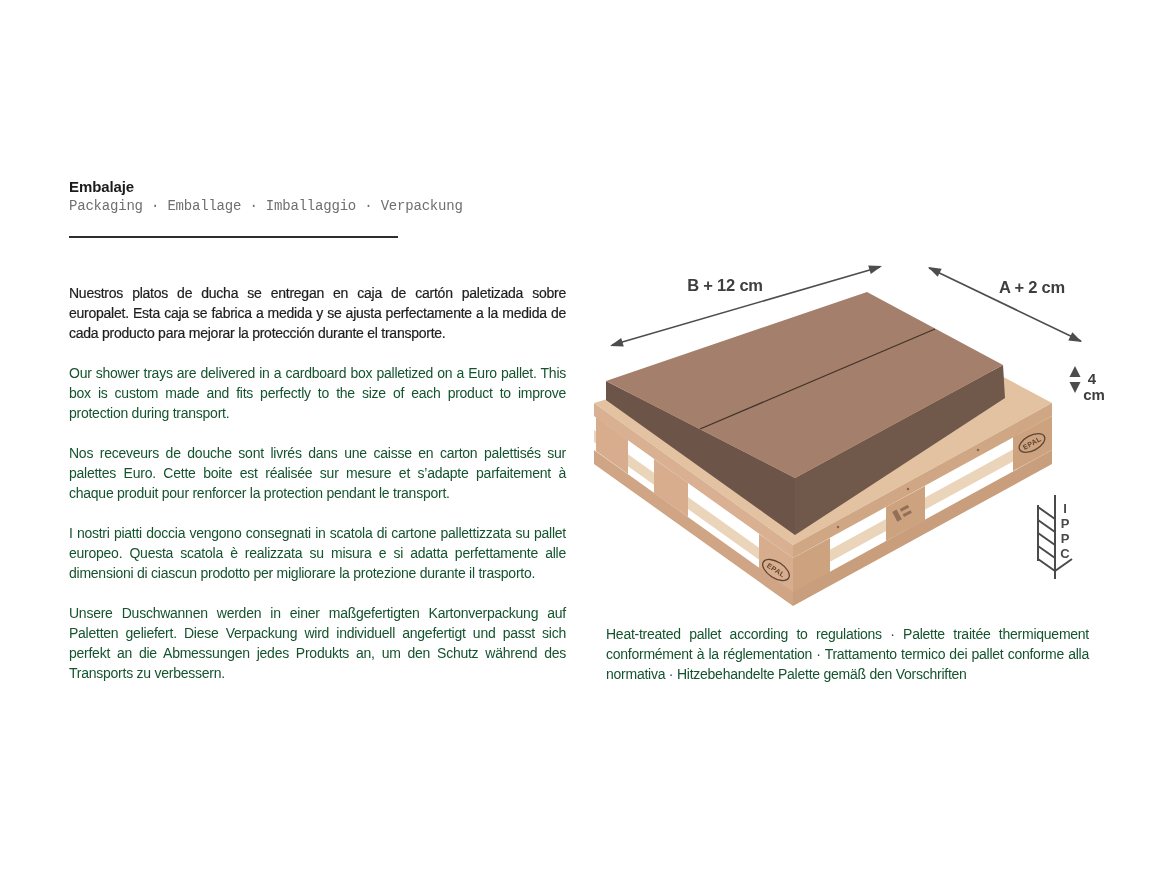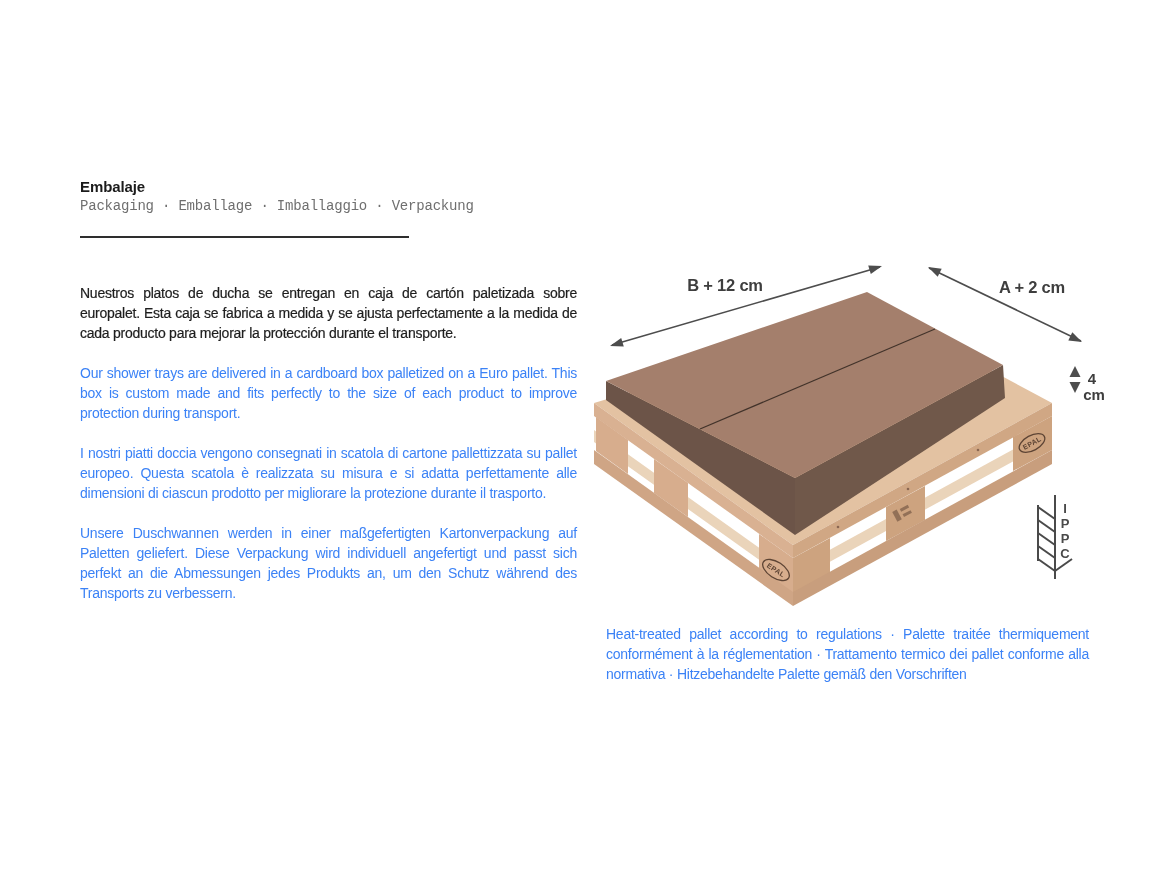--- a/index.html
+++ b/index.html
@@ -1,31 +1,31 @@
 <!DOCTYPE html>
 <html><head>
 <meta charset="utf-8">
 <style>
   html,body{margin:0;padding:0;background:#ffffff;}
   body{
     width:1176px;height:882px;position:relative;overflow:hidden;
     font-family:"Liberation Sans","DejaVu Sans",sans-serif;
     -webkit-font-smoothing:antialiased;
   }
-  .left-col{position:absolute;left:80px;top:177px;width:497px;}
+  .left-col{position:absolute;left:69px;top:177px;width:497px;}
   .page-title{font-size:15px;line-height:19px;font-weight:700;color:#1b1b1b;margin:0;letter-spacing:-0.1px;}
   .page-subtitle{font-size:14px;line-height:19px;color:#6f6f6f;margin-top:1px;letter-spacing:-0.2px;font-family:Liberation Mono, monospace;}
   .rule{margin-top:20px;width:329px;border-top:2px solid #2e2e2e;height:0;}
   .paras{margin-top:45px;}
   .paras p, .caption p{
     font-size:14px;line-height:20px;margin:0 0 20px 0;
     text-align:justify;letter-spacing:-0.25px;
   }
   p.dark{color:#1e1e1e;-webkit-text-stroke:0.2px currentColor;}
-  p.gray{color:#3b82f6;}
+  p.gray{color:#14532d;}
   .figure{position:absolute;left:588px;top:245px;width:588px;height:370px;margin:0;}
   .figure svg{display:block;width:100%;height:100%;}
   .caption{position:absolute;left:598px;top:616px;width:499px;}
   .caption p.caption-title{margin:0;text-align:left;}
   .caption p.caption-body{margin:8px;}
   svg text{font-family:"Liberation Sans","DejaVu Sans",sans-serif;}
   .dim-label{font-size:16.5px;font-weight:700;fill:#3e3e3e;letter-spacing:-0.2px;}
   .dim-label-sm{font-size:15px;font-weight:700;fill:#3e3e3e;}
   .ippc-letter{font-size:13px;font-weight:700;fill:#4a4a4a;}
   .epal-text{font-size:7px;font-weight:700;fill:#5d4434;letter-spacing:0.4px;}
@@ -35,20 +35,21 @@
 
 <div>
 
   <header class="left-col">
     <h1 class="page-title">Embalaje</h1>
     <div class="page-subtitle">Packaging · Emballage · Imballaggio · Verpackung</div>
     <div class="rule"></div>
     <div class="paras">
       <p class="dark" lang="es">Nuestros platos de ducha se entregan en caja de cartón paletizada sobre europalet. Esta caja se fabrica a medida y se ajusta perfectamente a la medida de cada producto para mejorar la protección durante el transporte.</p>
       <p class="gray" lang="en">Our shower trays are delivered in a cardboard box palletized on a Euro pallet. This box is custom made and fits perfectly to the size of each product to improve protection during transport.</p>
+      <p class="gray" lang="fr">Nos receveurs de douche sont livrés dans une caisse en carton palettisés sur palettes Euro. Cette boite est réalisée sur mesure et s’adapte parfaitement à chaque produit pour renforcer la protection pendant le transport.</p>
       <p class="gray" lang="it">I nostri piatti doccia vengono consegnati in scatola di cartone pallettizzata su pallet europeo. Questa scatola è realizzata su misura e si adatta perfettamente alle dimensioni di ciascun prodotto per migliorare la protezione durante il trasporto.</p>
       <p class="gray" lang="de">Unsere Duschwannen werden in einer maßgefertigten Kartonverpackung auf Paletten geliefert. Diese Verpackung wird individuell angefertigt und passt sich perfekt an die Abmessungen jedes Produkts an, um den Schutz während des Transports zu verbessern.</p>
     </div>
   </header>
 
   <figure class="figure">
     <svg viewBox="0 0 588 370">
 
       <g>
         <polygon points="6,158 300,70 464,158 205,300" fill="#e3c2a2"></polygon>

